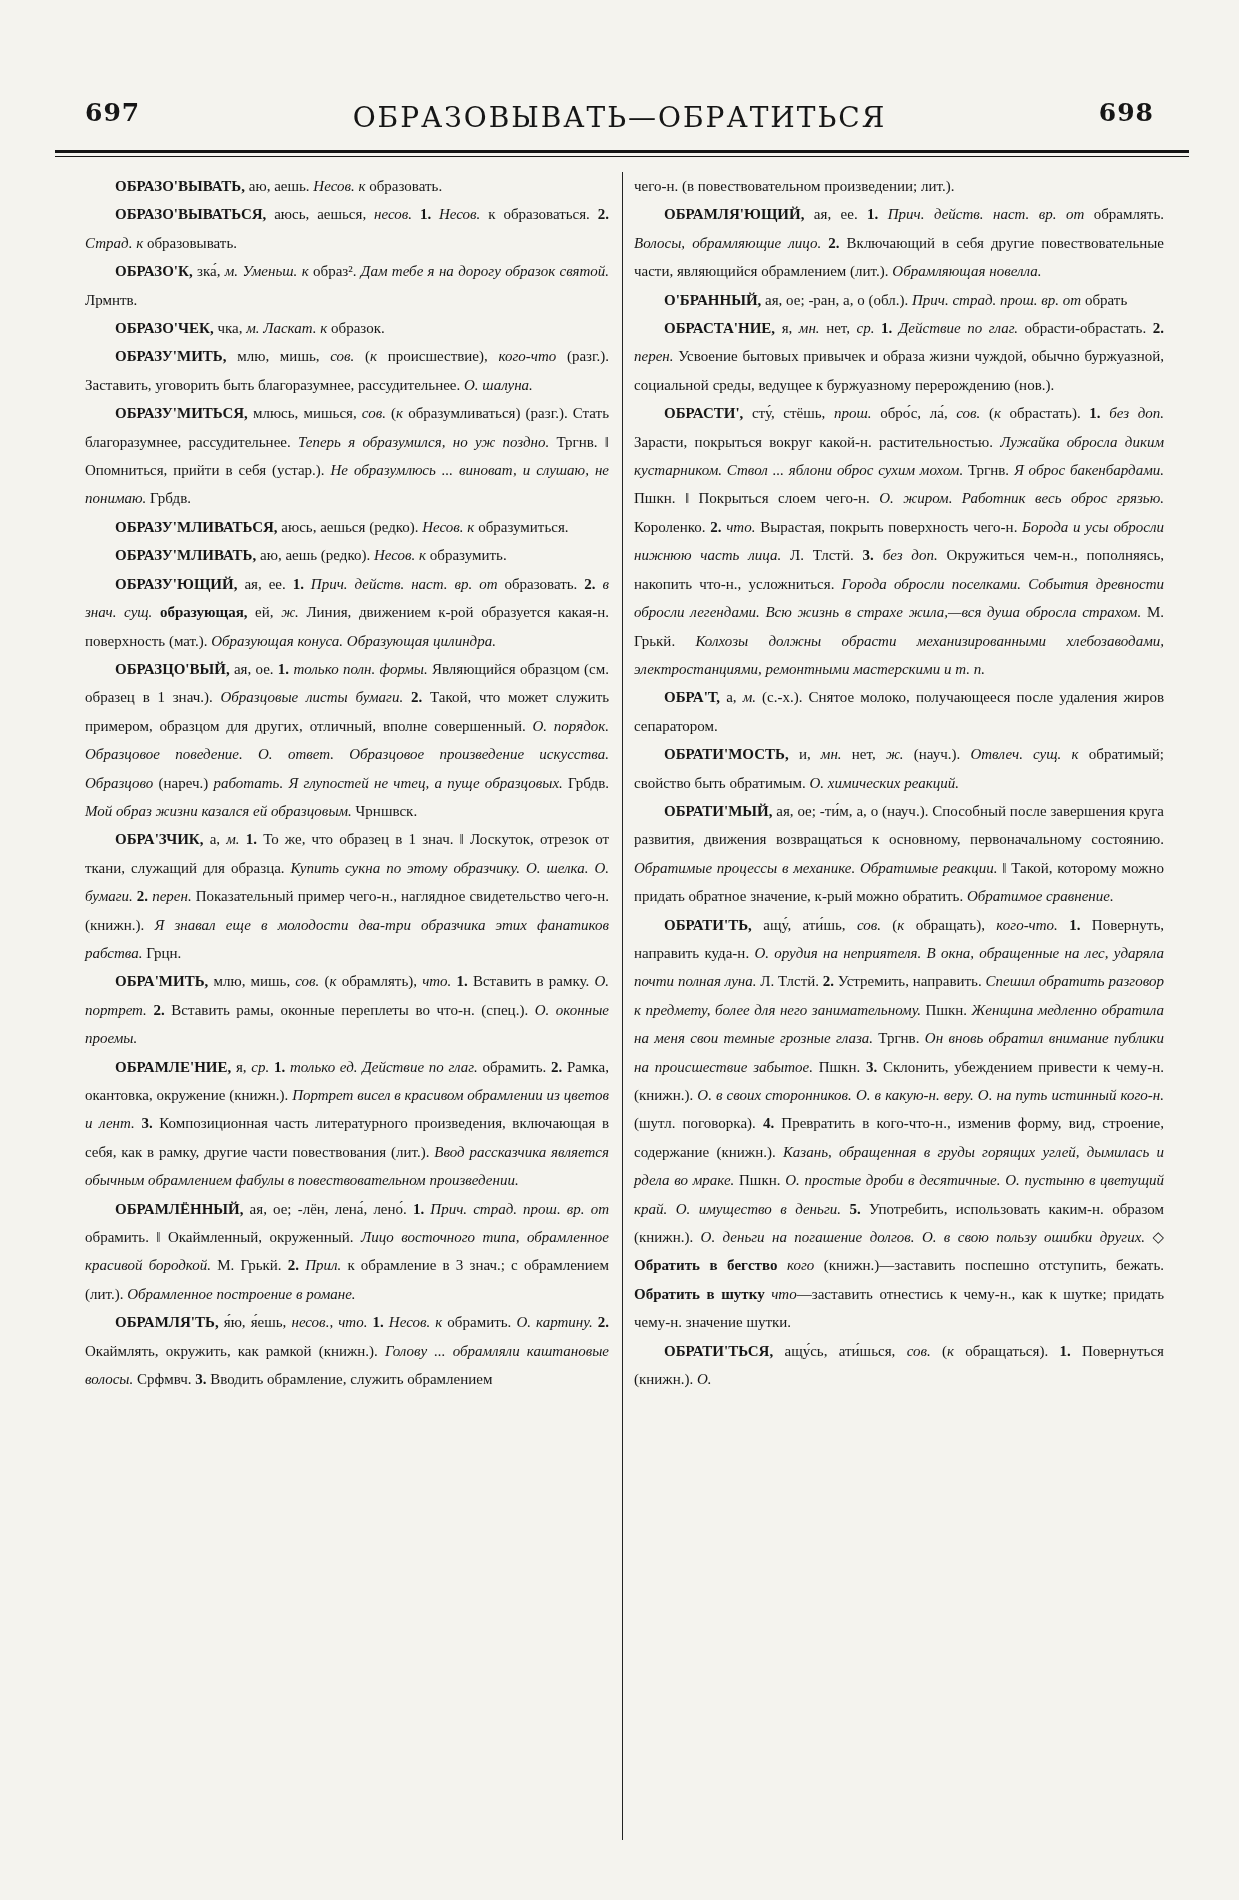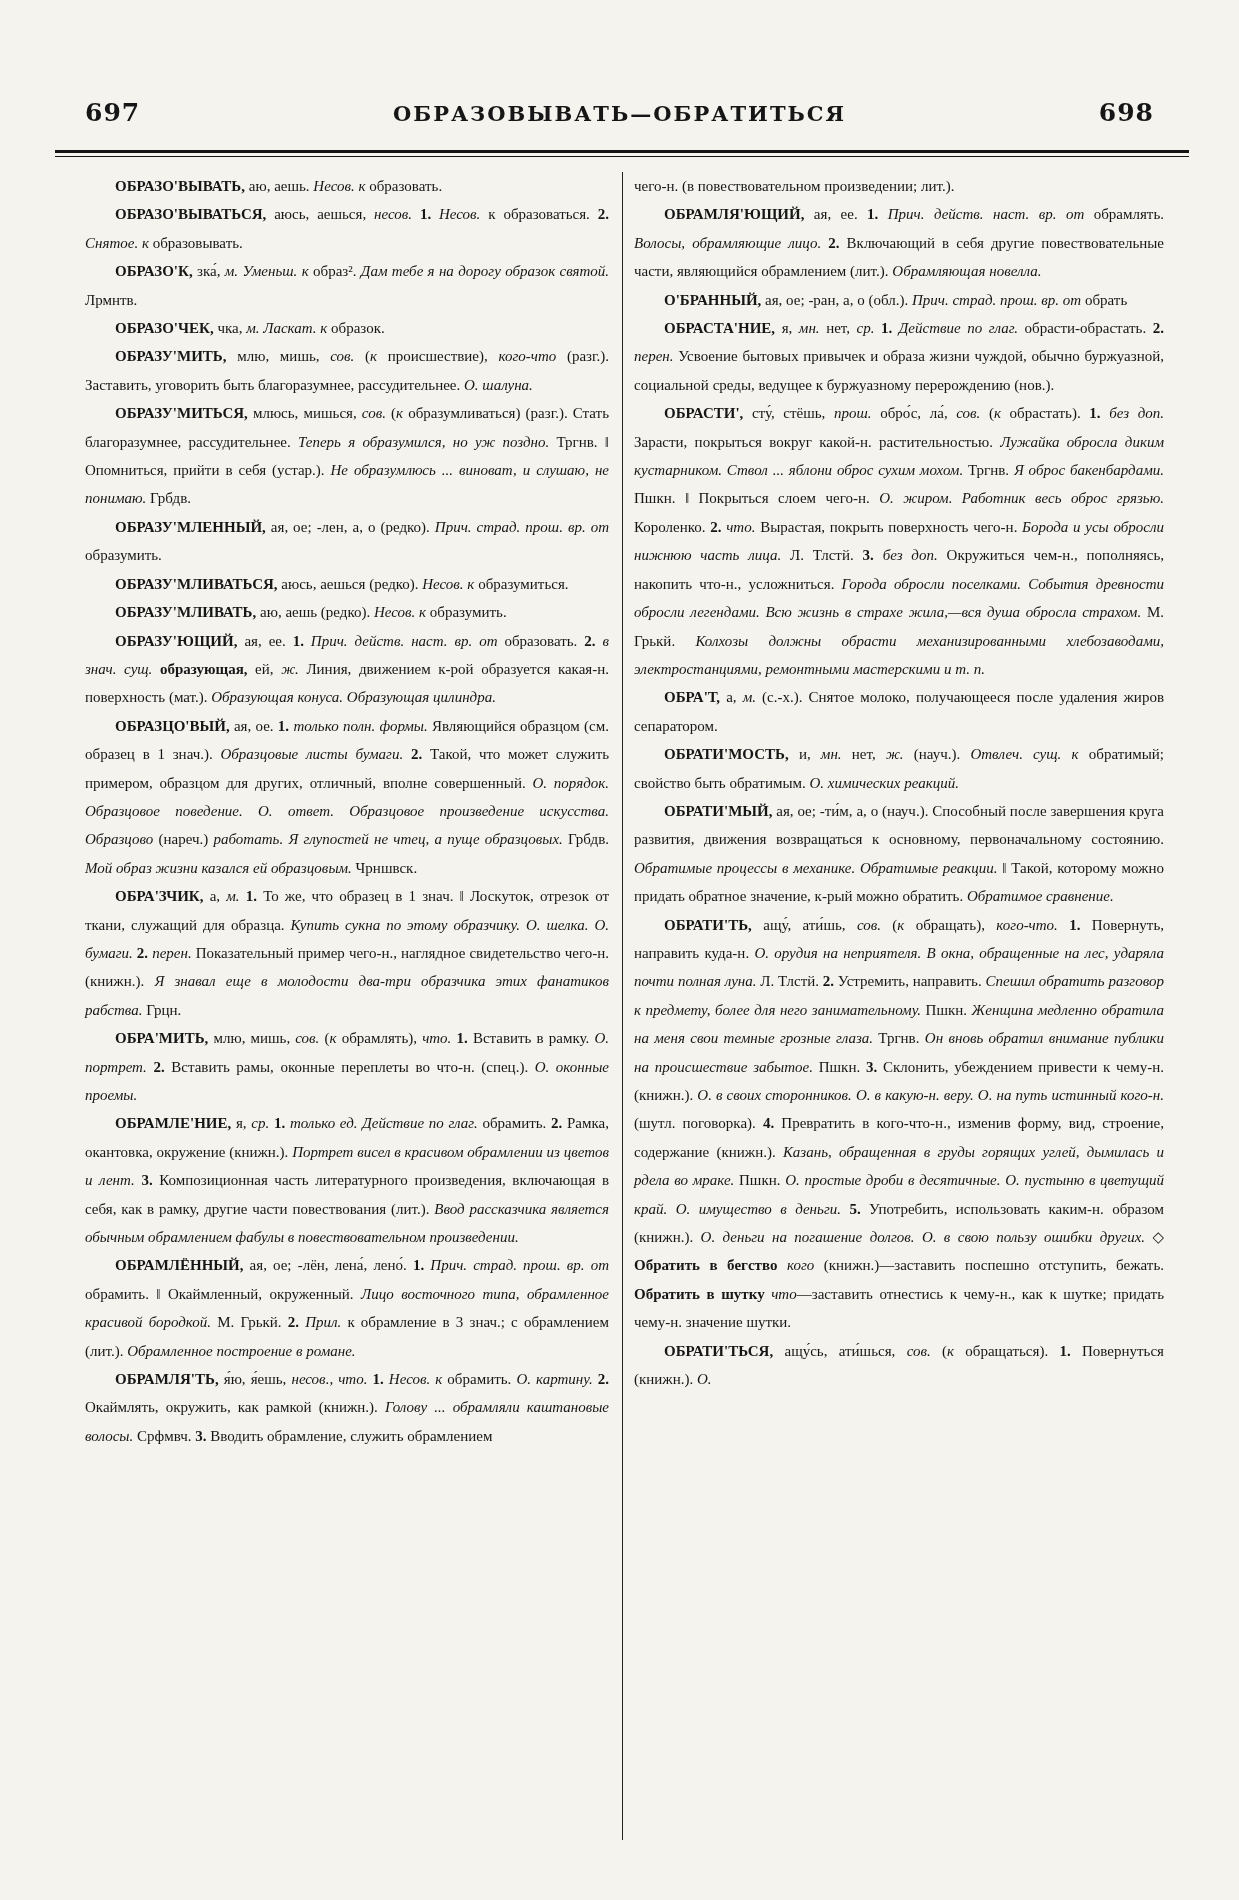--- a/index.html
+++ b/index.html
@@ -19,21 +19,21 @@
   .page-num {
     position:absolute; top:0;
     font-weight:bold; font-size:25px; letter-spacing:1px;
     font-family:"DejaVu Serif", serif;
   }
   .page-num.left { left:25px; }
   .page-num.right { right:25px; }
   .head-title {
     position:absolute; top:3px; left:0; right:0;
     text-align:center;
-    font-weight:bold; font-size:21px; letter-spacing:2px;
+    font-weight:normal; font-size:28px; letter-spacing:2px;
     font-family:"DejaVu Serif", serif;
   }
   .double-rule {
     position:absolute; top:150px; left:55px; right:50px;
     height:3px;
     border-top:3px solid #151515;
     border-bottom:1px solid #151515;
   }
   .columns {
     position:absolute; top:172px; left:85px; right:70px; bottom:60px;
@@ -64,26 +64,25 @@
     <span class="page-num left">697</span>
     <span class="head-title">ОБРАЗОВЫВАТЬ—ОБРАТИТЬСЯ</span>
     <span class="page-num right">698</span>
   </div>
 
   <div class="double-rule"></div>
 
   <div class="columns">
     <div class="col left-col">
         <p class="entry"><span class="b">ОБРАЗО'ВЫВАТЬ,</span><span> аю, аешь. </span><span class="i">Несов. к</span><span> образовать.</span></p>
-        <p class="entry"><span class="b">ОБРАЗО'ВЫВАТЬСЯ,</span><span> аюсь, аешься, </span><span class="i">несов.</span><span> </span><span class="b">1.</span><span> </span><span class="i">Несов.</span><span> к образоваться. </span><span class="b">2.</span><span> </span><span class="i">Снятое. к</span><span> образовывать.</span></p>
+        <p class="entry"><span class="b">ОБРАЗО'ВЫВАТЬСЯ,</span><span> аюсь, аешься, </span><span class="i">несов.</span><span> </span><span class="b">1.</span><span> </span><span class="i">Несов.</span><span> к образоваться. </span><span class="b">2.</span><span> </span><span class="i">Страд. к</span><span> образовывать.</span></p>
         <p class="entry"><span class="b">ОБРАЗО'К,</span><span> зка́, </span><span class="i">м.</span><span> </span><span class="i">Уменьш. к</span><span> образ². </span><span class="i">Дам тебе я на дорогу образок святой.</span><span> Лрмнтв.</span></p>
         <p class="entry"><span class="b">ОБРАЗО'ЧЕК,</span><span> чка, </span><span class="i">м.</span><span> </span><span class="i">Ласкат. к</span><span> образок.</span></p>
         <p class="entry"><span class="b">ОБРАЗУ'МИТЬ,</span><span> млю, мишь, </span><span class="i">сов.</span><span> (</span><span class="i">к</span><span> происшествие), </span><span class="i">кого-что</span><span> (разг.). Заставить, уговорить быть благоразумнее, рассудительнее. </span><span class="i">О. шалуна.</span></p>
         <p class="entry"><span class="b">ОБРАЗУ'МИТЬСЯ,</span><span> млюсь, мишься, </span><span class="i">сов.</span><span> (</span><span class="i">к</span><span> образумливаться) (разг.). Стать благоразумнее, рассудительнее. </span><span class="i">Теперь я образумился, но уж поздно.</span><span> Тргнв. ‖ Опомниться, прийти в себя (устар.). </span><span class="i">Не образумлюсь ... виноват, и слушаю, не понимаю.</span><span> Грбдв.</span></p>
-        <p class="entry"><span class="b">ОБРАЗУ'МЛЕННЫЙ,</span><span> ая, ое; -лен, а, о (редко). </span><span class="i">Прич. страд. прош. вр. от</span><span> образумить.</span></p>
         <p class="entry"><span class="b">ОБРАЗУ'МЛИВАТЬСЯ,</span><span> аюсь, аешься (редко). </span><span class="i">Несов. к</span><span> образумиться.</span></p>
         <p class="entry"><span class="b">ОБРАЗУ'МЛИВАТЬ,</span><span> аю, аешь (редко). </span><span class="i">Несов. к</span><span> образумить.</span></p>
         <p class="entry"><span class="b">ОБРАЗУ'ЮЩИЙ,</span><span> ая, ее. </span><span class="b">1.</span><span> </span><span class="i">Прич. действ. наст. вр. от</span><span> образовать. </span><span class="b">2.</span><span> </span><span class="i">в знач. сущ.</span><span> </span><span class="b">образующая,</span><span> ей, </span><span class="i">ж.</span><span> Линия, движением к-рой образуется какая-н. поверхность (мат.). </span><span class="i">Образующая конуса. Образующая цилиндра.</span></p>
         <p class="entry"><span class="b">ОБРАЗЦО'ВЫЙ,</span><span> ая, ое. </span><span class="b">1.</span><span> </span><span class="i">только полн. формы.</span><span> Являющийся образцом (см. образец в 1 знач.). </span><span class="i">Образцовые листы бумаги.</span><span> </span><span class="b">2.</span><span> Такой, что может служить примером, образцом для других, отличный, вполне совершенный. </span><span class="i">О. порядок. Образцовое поведение. О. ответ. Образцовое произведение искусства. Образцово</span><span> (нареч.) </span><span class="i">работать. Я глупостей не чтец, а пуще образцовых.</span><span> Грбдв. </span><span class="i">Мой образ жизни казался ей образцовым.</span><span> Чрншвск.</span></p>
         <p class="entry"><span class="b">ОБРА'ЗЧИК,</span><span> а, </span><span class="i">м.</span><span> </span><span class="b">1.</span><span> То же, что образец в 1 знач. ‖ Лоскуток, отрезок от ткани, служащий для образца. </span><span class="i">Купить сукна по этому образчику. О. шелка. О. бумаги.</span><span> </span><span class="b">2.</span><span> </span><span class="i">перен.</span><span> Показательный пример чего-н., наглядное свидетельство чего-н. (книжн.). </span><span class="i">Я знавал еще в молодости два-три образчика этих фанатиков рабства.</span><span> Грцн.</span></p>
         <p class="entry"><span class="b">ОБРА'МИТЬ,</span><span> млю, мишь, </span><span class="i">сов.</span><span> (</span><span class="i">к</span><span> обрамлять), </span><span class="i">что.</span><span> </span><span class="b">1.</span><span> Вставить в рамку. </span><span class="i">О. портрет.</span><span> </span><span class="b">2.</span><span> Вставить рамы, оконные переплеты во что-н. (спец.). </span><span class="i">О. оконные проемы.</span></p>
         <p class="entry"><span class="b">ОБРАМЛЕ'НИЕ,</span><span> я, </span><span class="i">ср.</span><span> </span><span class="b">1.</span><span> </span><span class="i">только ед. Действие по глаг.</span><span> обрамить. </span><span class="b">2.</span><span> Рамка, окантовка, окружение (книжн.). </span><span class="i">Портрет висел в красивом обрамлении из цветов и лент.</span><span> </span><span class="b">3.</span><span> Композиционная часть литературного произведения, включающая в себя, как в рамку, другие части повествования (лит.). </span><span class="i">Ввод рассказчика является обычным обрамлением фабулы в повествовательном произведении.</span></p>
         <p class="entry"><span class="b">ОБРАМЛЁННЫЙ,</span><span> ая, ое; -лён, лена́, лено́. </span><span class="b">1.</span><span> </span><span class="i">Прич. страд. прош. вр. от</span><span> обрамить. ‖ Окаймленный, окруженный. </span><span class="i">Лицо восточного типа, обрамленное красивой бородкой.</span><span> М. Грькй. </span><span class="b">2.</span><span> </span><span class="i">Прил.</span><span> к обрамление в 3 знач.; с обрамлением (лит.). </span><span class="i">Обрамленное построение в романе.</span></p>
         <p class="entry"><span class="b">ОБРАМЛЯ'ТЬ,</span><span> я́ю, я́ешь, </span><span class="i">несов., что.</span><span> </span><span class="b">1.</span><span> </span><span class="i">Несов. к</span><span> обрамить. </span><span class="i">О. картину.</span><span> </span><span class="b">2.</span><span> Окаймлять, окружить, как рамкой (книжн.). </span><span class="i">Голову ... обрамляли каштановые волосы.</span><span> Срфмвч. </span><span class="b">3.</span><span> Вводить обрамление, служить обрамлением</span></p>
       </div>

